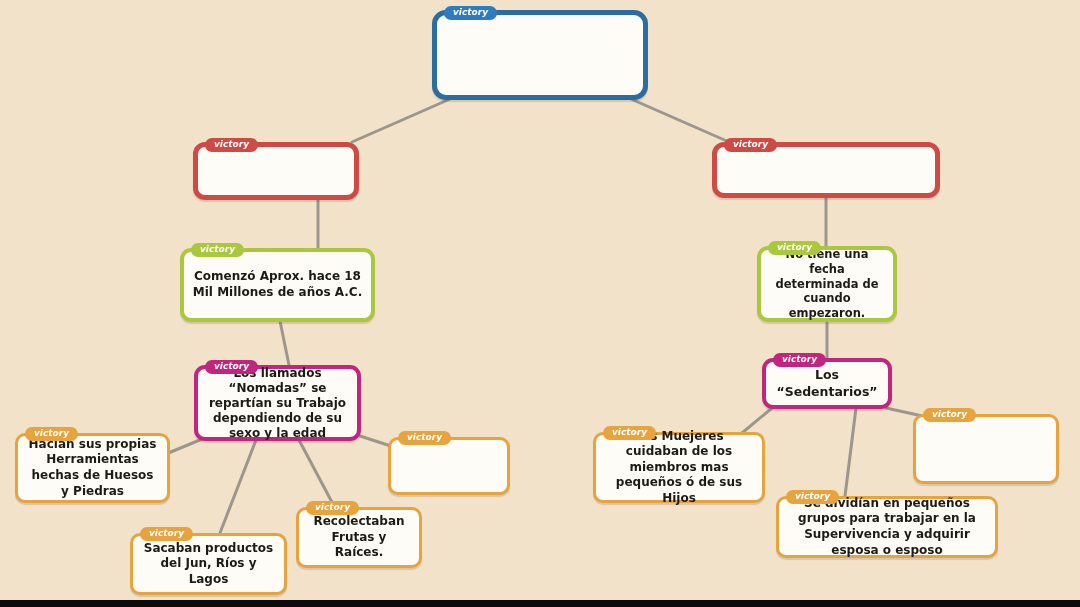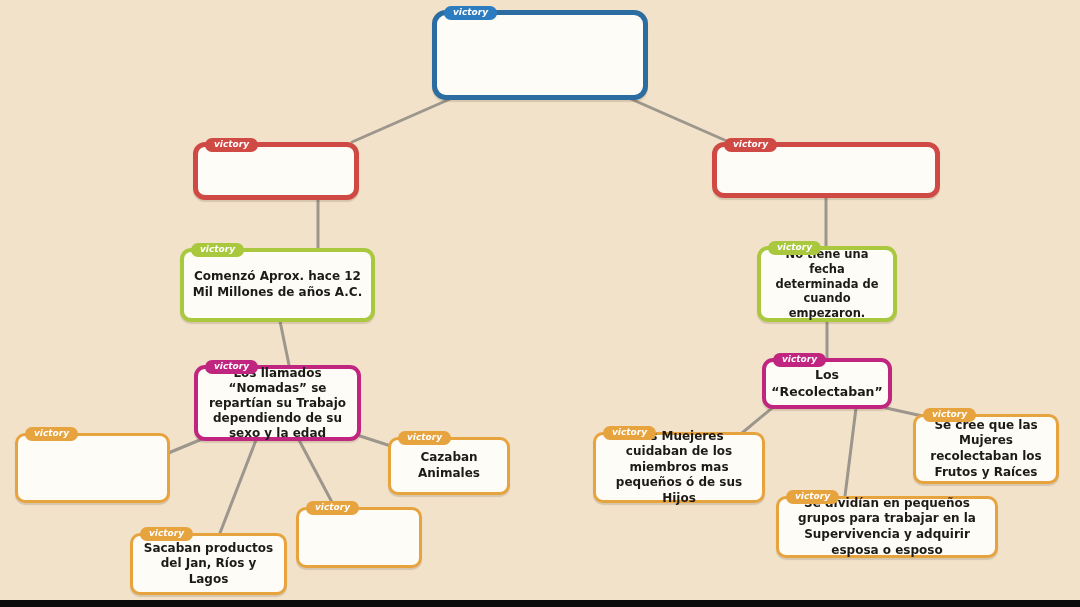--- a/index.html
+++ b/index.html
@@ -17,21 +17,21 @@
     position:absolute;left:0;top:0;width:1080px;height:607px;
     z-index:0;
   }
   .node{
     position:absolute;
     z-index:2;
     background:#fdfcf7;
     border-style:solid;
     border-radius:12px;
     box-sizing:border-box;
-    display:flex;align-items:center;justify-content:center;
+    display:flex;align-items:center;justify-content:flex-end;
     text-align:center;
     font-weight:bold;
     color:#1d1b16;
     padding:4px 8px;
     box-shadow:0 2px 1px rgba(90,70,40,0.18);
   }
   .tag{
     position:absolute;
     top:-9px;left:7px;
     color:#ffffff;
@@ -86,68 +86,68 @@
   <div class="node c-blue t-big" style="left:432px;top:10px;width:216px;height:90px;">
     <span class="tag">victory</span>
   </div>
 
   <div class="node c-red t-mid" style="left:193px;top:142px;width:166px;height:58px;">
     <span class="tag">victory</span>
   </div>
 
   <div class="node c-green t-sub" style="left:180px;top:248px;width:195px;height:74px;">
     <span class="tag">victory</span>
-    <div class="node-text">Comenzó Aprox. hace 12 Mil Millones de años A.C.</div>
+    <div class="node-text">Comenzó Aprox. hace 18 Mil Millones de años A.C.</div>
   </div>
 
   <div class="node c-magenta t-sub" style="left:194px;top:365px;width:167px;height:76px;padding:4px 5px;">
     <span class="tag">victory</span>
     <div class="node-text" style="line-height:1.25;">Los llamados “Nomadas” se repartían su Trabajo dependiendo de su sexo y la edad</div>
   </div>
 
   <div class="node c-orange t-leaf" style="left:15px;top:433px;width:155px;height:70px;">
     <span class="tag">victory</span>
+    <div class="node-text">Hacían sus propias Herramientas hechas de Huesos y Piedras</div>
   </div>
 
   <div class="node c-orange t-leaf" style="left:388px;top:437px;width:122px;height:58px;">
     <span class="tag">victory</span>
-    <div class="node-text">Cazaban Animales</div>
   </div>
 
   <div class="node c-orange t-leaf" style="left:296px;top:507px;width:126px;height:61px;">
     <span class="tag">victory</span>
+    <div class="node-text">Recolectaban Frutas y Raíces.</div>
   </div>
 
   <div class="node c-orange t-leaf" style="left:130px;top:533px;width:157px;height:62px;">
     <span class="tag">victory</span>
-    <div class="node-text">Sacaban productos del Jan, Ríos y Lagos</div>
+    <div class="node-text">Sacaban productos del Jun, Ríos y Lagos</div>
   </div>
 
   <div class="node c-red t-mid" style="left:712px;top:142px;width:228px;height:56px;">
     <span class="tag">victory</span>
   </div>
 
   <div class="node c-green t-sub" style="left:757px;top:246px;width:140px;height:76px;font-size:11.5px;">
     <span class="tag">victory</span>
     <div class="node-text">No tiene una fecha determinada de cuando empezaron.</div>
   </div>
 
   <div class="node c-magenta t-sub" style="left:762px;top:358px;width:130px;height:51px;font-size:12.5px;">
     <span class="tag">victory</span>
-    <div class="node-text">Los “Recolectaban”</div>
+    <div class="node-text">Los “Sedentarios”</div>
   </div>
 
   <div class="node c-orange t-leaf" style="left:593px;top:432px;width:172px;height:71px;">
     <span class="tag">victory</span>
     <div class="node-text">Las Muejeres cuidaban de los miembros mas pequeños ó de sus Hijos</div>
   </div>
 
   <div class="node c-orange t-leaf" style="left:913px;top:414px;width:146px;height:70px;">
     <span class="tag">victory</span>
-    <div class="node-text">Se cree que las Mujeres recolectaban los Frutos y Raíces</div>
   </div>
 
   <div class="node c-orange t-leaf" style="left:776px;top:496px;width:222px;height:62px;">
     <span class="tag">victory</span>
     <div class="node-text">Se dividían en pequeños grupos para trabajar en la Supervivencia y adquirir esposa o esposo</div>
   </div>
 
   <div id="bottom-bar"></div>
 </div>
 

